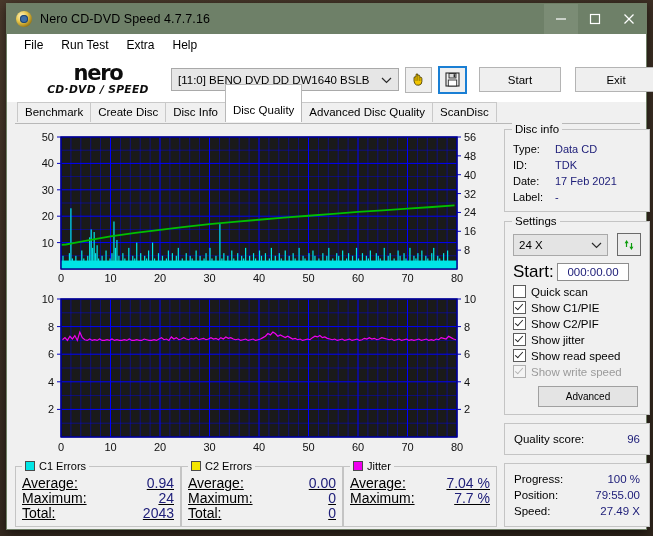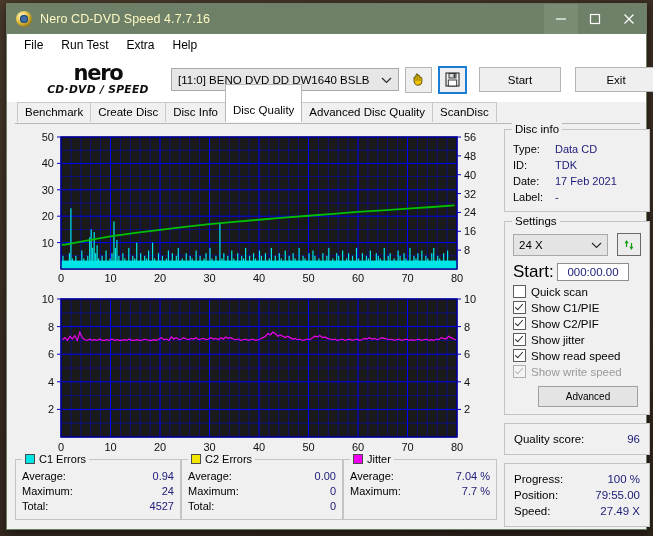--- a/index.html
+++ b/index.html
@@ -40,21 +40,21 @@
     flex: 0 0 auto;
   }
   #app-icon::after {
     content: "";
     position: absolute; left: 4px; top: 4px;
     width: 8px; height: 8px; border-radius: 50%;
     background: #3d6ea8;
     box-shadow: inset 0 0 0 1px #23456b;
   }
   #title-text {
-    color: #fef9c3;
+    color: #000000;
     font-size: 12.5px;
     letter-spacing: .1px;
     white-space: nowrap;
   }
   #win-controls { margin-left: auto; display: flex; height: 30px; }
   .win-btn {
     width: 34px; height: 30px;
     display: flex; align-items: center; justify-content: center;
     color: #ffffff;
   }
@@ -208,20 +208,22 @@
 
   
   .chartbox { position: relative; }
   #chart-top { height: 160px; }
   #chart-bottom { height: 168px; margin-top: 2px; }
   .chart-svg { display: block; }
 
   
   #stats-row {
     display: flex;
+    margin-top: 7px;
+    text-decoration: underline;
   }
   .statbox {
     border: 1px solid #c4c4c4;
     position: relative;
     padding: 9px 6px 5px 6px;
     background: #f0f0f0;
   }
   .statbox .legend-title {
     position: absolute;
     top: -7px; left: 6px;
@@ -233,21 +235,21 @@
     white-space: nowrap;
   }
   .swatch {
     width: 8px; height: 8px;
     border: 1px solid #4a4a4a;
     margin-right: 4px;
     display: inline-block;
   }
   .strow {
     display: flex; justify-content: space-between;
-    font-size: 11px;
+    font-size: 14px;
     line-height: 15px;
   }
   .strow .k { color: #000; }
   .strow .v { color: #20207a; }
   #box-c1 { width: 152px; }
   #box-c2 { width: 148px; }
   #box-jit { width: 140px; }
 
   
   .group {
@@ -832,21 +834,21 @@
               <div class="strow">
                 <span class="k">Average:</span>
                 <span class="v">0.94</span>
               </div>
               <div class="strow">
                 <span class="k">Maximum:</span>
                 <span class="v">24</span>
               </div>
               <div class="strow">
                 <span class="k">Total:</span>
-                <span class="v">4527</span>
+                <span class="v">2043</span>
               </div>
             </div>
 
             <div class="statbox" id="box-c2">
               <div class="legend-title">
                 <span class="swatch" id="sw-c2" style="background: rgb(242, 229, 0);"></span>
                 <span>C2 Errors</span>
               </div>
               <div class="strow">
                 <span class="k">Average:</span>

